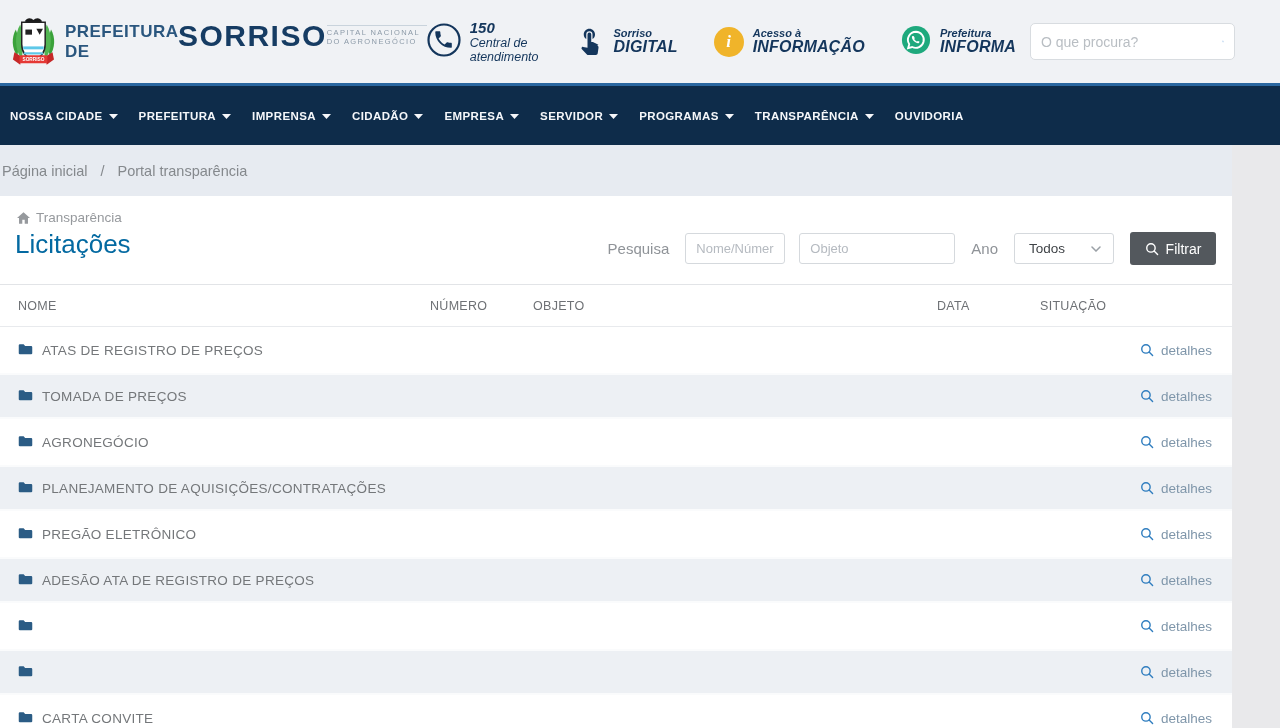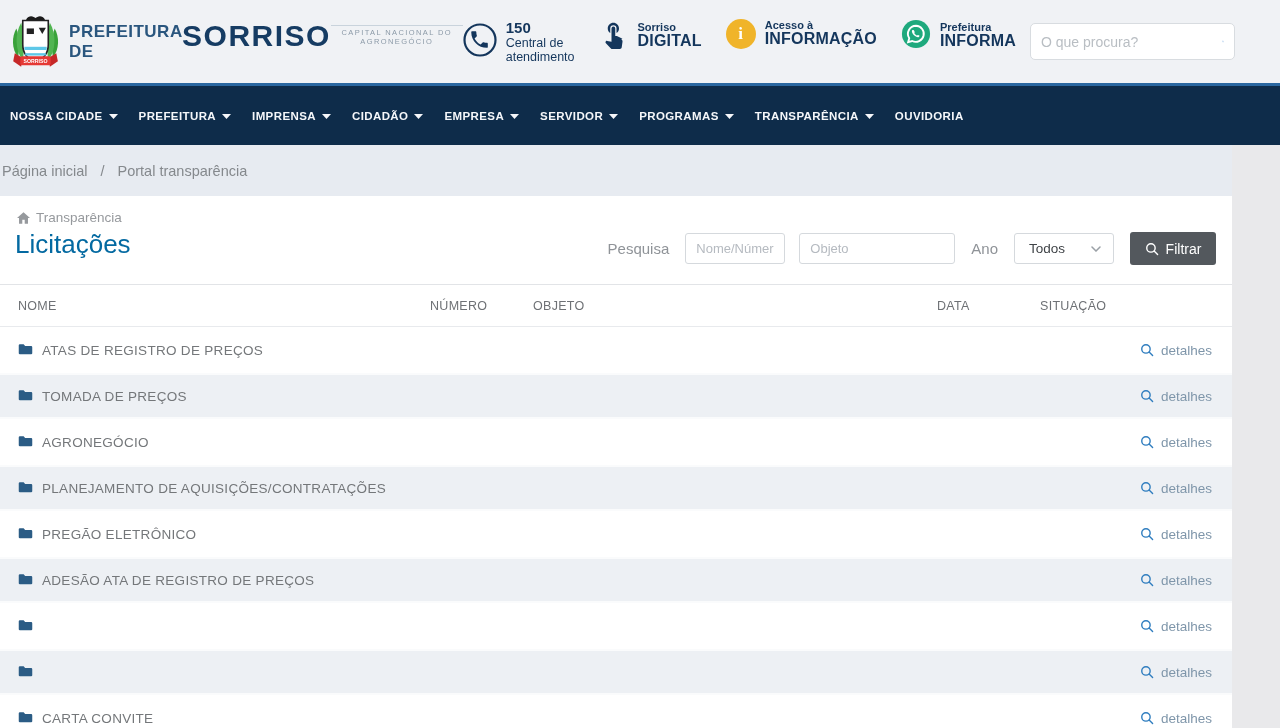--- a/index.html
+++ b/index.html
@@ -7,22 +7,22 @@
     font-family:"Liberation Sans","DejaVu Sans",sans-serif; }
 
   
   .top-header { height:83px; background:#f0f2f5; display:flex; align-items:center;
     padding:0 45px 0 10px; }
   .logo { display:flex; align-items:center; gap:8px; cursor:pointer; }
   .logo-text { display:flex; flex-direction:row; }
   .logo-line1 { font-size:17px; font-weight:700; color:#2a567e; letter-spacing:.5px; }
   .logo-line2 { font-size:30px; font-weight:800; color:#163c63; letter-spacing:1.5px; line-height:.95; }
   .logo-tagline { font-size:7.5px; color:#8c9aa8; letter-spacing:1.4px; border-top:1px solid #c9d3dc;
-    padding-top:2px; margin-top:3px;text-align:center; }
-  .contacts { display:flex; align-items:flex-start; gap:24px; margin-left:auto; }
+    padding-top:2px; margin-top:3px; }
+  .contacts { display:flex; align-items:center; gap:36px; margin-left:auto;font-style:italic; }
   .contact { display:flex; align-items:center; gap:9px; cursor:pointer; }
   .c-text { display:flex; flex-direction:column; justify-content:center; }
   .c-small { font-size:11px; font-weight:700; color:#14365c; line-height:1.15; }
   .c-big { font-size:16px; font-weight:800; color:#14365c; line-height:1.05; letter-spacing:.2px; }
   .c-num { font-size:15px; font-weight:800; color:#14365c; line-height:1.15; }
   .c-sub { font-size:12.5px; font-weight:400; color:#14365c; line-height:1.15; }
   .info-circle { width:30px; height:30px; border-radius:50%; background:#f0b42a; color:#fff;
     display:flex; align-items:center; justify-content:center; font-weight:800; font-size:17px;
     font-family:"Liberation Serif",serif; }
   .search-box { margin-left:14px; width:205px; height:37px; background:#fff;

